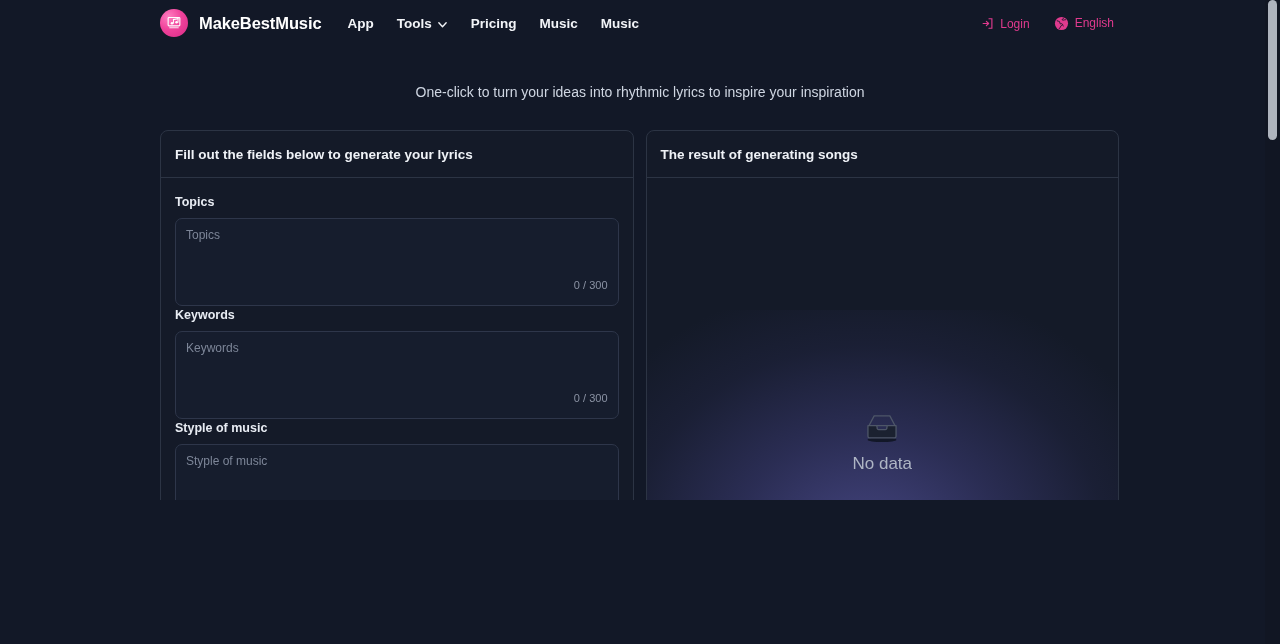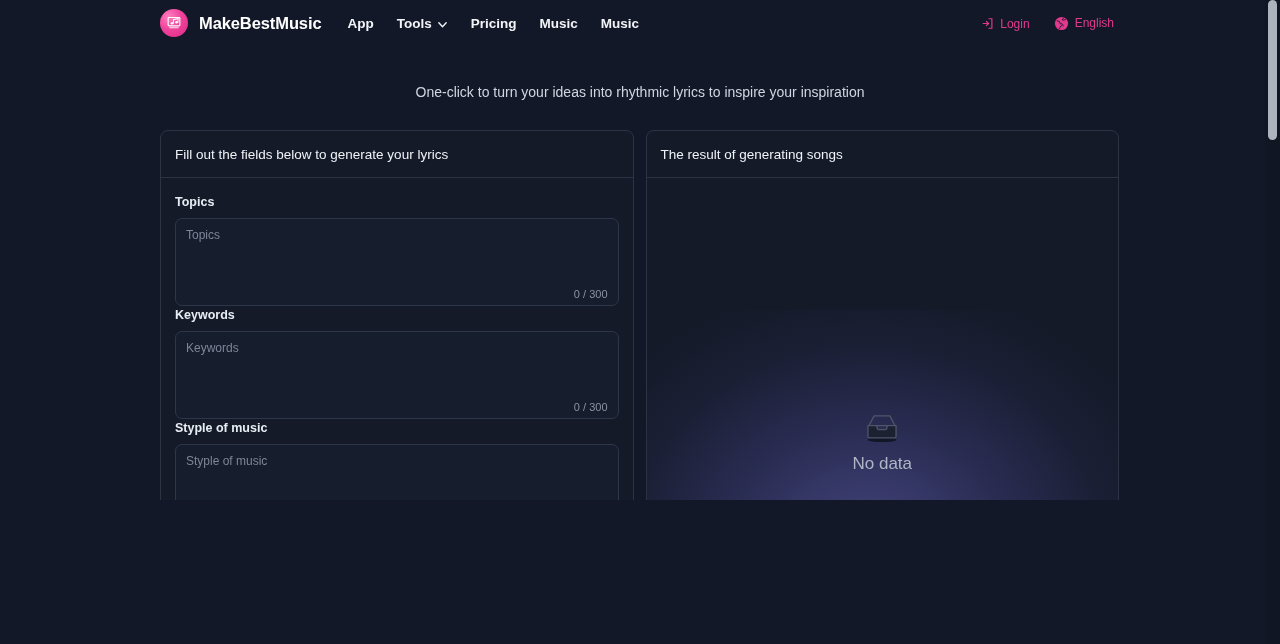--- a/index.html
+++ b/index.html
@@ -157,21 +157,21 @@
   .card-left  { width: 475px; }
   .card-right { width: 475px; height: 420px; position: relative; }
 
   .card-head {
     height: 47px;
     display: flex;
     align-items: center;
     padding: 0 14px;
     border-bottom: 1px solid #2c3444;
     font-size: 13.5px;
-    font-weight: normal;
+    font-weight: bold;
     color: #eff2f7;
   }
 
   .card-body { padding: 17px 14px 16px 14px; }
 
   .field + .field { margin-top: 2px; }
 
   .field-label {
     font-size: 12.5px;
     font-weight: bold;
@@ -204,21 +204,21 @@
     border: 0;
     outline: none;
     resize: none;
     color: #e9edf5;
     font-family: "Liberation Sans", sans-serif;
     font-size: 12px;
     padding: 9px 10px 22px 10px;
   }
   .ta-counter {
     position: absolute;
-    right: 10px; bottom: 5px;
+    right: 10px; bottom: 14px;
     font-size: 11px;
     color: #8b93a4;
     pointer-events: none;
   }
 
   
   .result-body {
     position: relative;
     height: 372px;
     overflow: hidden;

